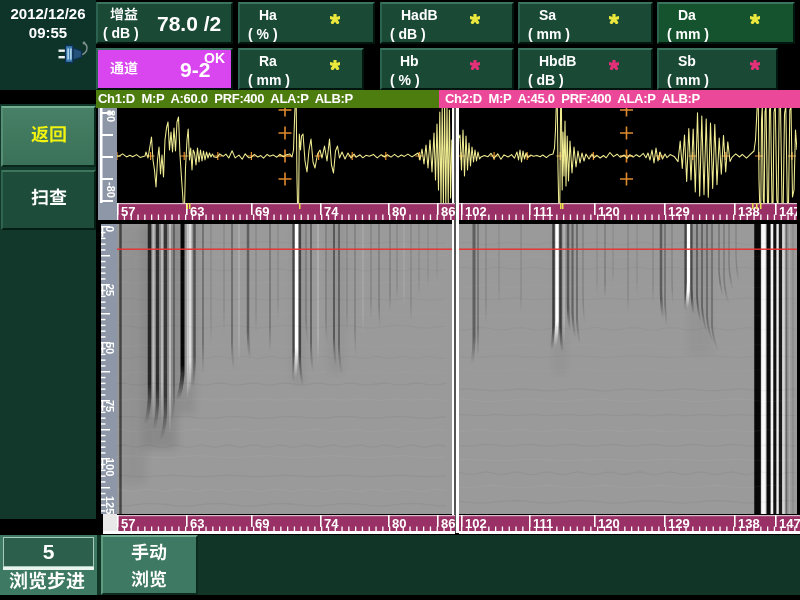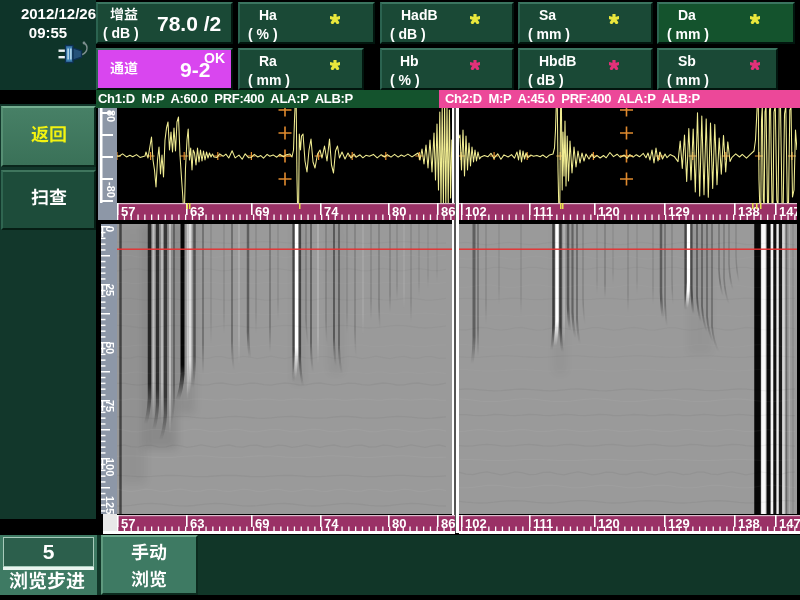--- a/index.html
+++ b/index.html
@@ -18,21 +18,21 @@
       <path id="g67e5" d="M324 220H662V169H324ZM324 346H662V296H324ZM61 44V-61H940V44ZM437 850V738H53V634H321C244 557 135 491 24 455C49 432 84 388 101 360C136 374 171 391 205 410V90H788V417C823 397 859 381 896 367C912 397 948 442 974 465C861 499 749 560 669 634H949V738H556V850ZM230 425C309 474 380 535 437 605V454H556V606C616 535 691 473 773 425Z"></path>
       <path id="g6d4f" d="M668 753V126H771V753ZM830 850V31C830 16 825 12 811 12C798 11 756 11 714 13C728 -17 742 -64 746 -92C815 -93 863 -88 894 -71C926 -54 936 -25 936 30V850ZM27 496C75 458 137 401 164 364L242 441C212 477 148 530 101 564ZM48 7 148 -54C188 36 231 145 265 242L174 303C136 196 85 79 48 7ZM61 758C105 717 158 659 180 620L262 688V586H475C466 524 455 465 442 409C412 453 382 496 352 535L268 479C313 417 359 346 400 276C358 166 299 76 217 11C240 -9 281 -54 296 -76C367 -14 422 64 466 155C496 98 519 44 534 -2L630 65C608 129 567 208 519 288C548 378 570 478 586 586H636V693H454L519 722C505 757 473 809 448 847L350 806C370 772 396 727 410 693H262V690C237 727 182 781 139 819Z"></path>
       <path id="g89c8" d="M661 609C696 564 736 501 751 459L861 504C842 544 803 604 765 647ZM100 792V500H215V792ZM312 837V468H428V837ZM172 445V122H292V339H715V135H841V445ZM568 852C544 738 499 621 441 549C469 535 520 506 543 489C575 533 604 592 630 657H945V762H665L683 829ZM431 304V225C431 160 402 68 55 6C84 -19 119 -63 134 -89C360 -39 468 29 518 97V52C518 -46 547 -76 669 -76C694 -76 791 -76 816 -76C908 -76 940 -45 952 71C921 78 873 95 849 112C845 35 838 22 805 22C781 22 704 22 686 22C645 22 638 26 638 52V182H554C556 196 557 209 557 222V304Z"></path>
       <path id="g6b65" d="M267 419C222 347 142 275 66 229C92 209 136 163 155 140C235 197 325 289 382 379ZM188 784V561H50V448H445V154H520C393 87 233 49 45 26C70 -6 94 -54 105 -88C485 -33 747 81 897 358L780 412C731 315 661 242 573 185V448H948V561H588V657H877V770H588V850H459V561H310V784Z"></path>
       <path id="g8fdb" d="M60 764C114 713 183 640 213 594L305 670C272 715 200 784 146 831ZM698 822V678H584V823H466V678H340V562H466V498C466 474 466 449 464 423H332V308H445C428 251 398 196 345 152C370 136 418 91 435 68C509 130 548 218 567 308H698V83H817V308H952V423H817V562H932V678H817V822ZM584 562H698V423H582C583 449 584 473 584 497ZM277 486H43V375H159V130C117 111 69 74 23 26L103 -88C139 -29 183 37 213 37C236 37 270 6 316 -19C389 -59 475 -70 601 -70C704 -70 870 -64 941 -60C942 -26 962 33 975 65C875 50 712 42 606 42C494 42 402 47 334 86C311 98 292 110 277 120Z"></path>
       <path id="g624b" d="M42 335V217H439V56C439 36 430 29 408 28C384 28 300 28 226 31C245 -1 268 -54 275 -88C377 -89 450 -86 498 -68C546 -49 564 -17 564 54V217H961V335H564V453H901V568H564V698C675 711 780 729 870 752L783 852C618 808 342 782 101 772C113 745 127 697 131 666C229 670 335 676 439 685V568H111V453H439V335Z"></path>
       <path id="g52a8" d="M81 772V667H474V772ZM90 20 91 22V19C120 38 163 52 412 117L423 70L519 100C498 65 473 32 443 3C473 -16 513 -59 532 -88C674 53 716 264 730 517H833C824 203 814 81 792 53C781 40 772 37 755 37C733 37 691 37 643 41C663 8 677 -42 679 -76C731 -78 782 -78 814 -73C849 -66 872 -56 897 -21C931 25 941 172 951 578C951 593 952 632 952 632H734L736 832H617L616 632H504V517H612C605 358 584 220 525 111C507 180 468 286 432 367L335 341C351 303 367 260 381 217L211 177C243 255 274 345 295 431H492V540H48V431H172C150 325 115 223 102 193C86 156 72 133 52 127C66 97 84 42 90 20Z"></path>
     </defs>
   </svg>
 <div class="abs" style="left:0;top:0;width:96px;height:90px;background:#0e3429">
-    <div style="position:absolute;left:0;top:5px;width:96px;text-align:right;color:#fff;font:bold 15px 'Liberation Sans'">2012/12/26</div>
+    <div style="position:absolute;left:0;top:5px;width:96px;text-align:center;color:#fff;font:bold 15px 'Liberation Sans'">2012/12/26</div>
     <div style="position:absolute;left:0;top:24px;width:96px;text-align:center;color:#fff;font:bold 15px 'Liberation Sans'">09:55</div>
   </div>
 <svg class="abs" style="left:57px;top:40px" width="34" height="28" viewBox="0 0 34 28">
 <path d="M24,15 q6,-2 6,-7 q0,-3.5 -2.5,-4.5" fill="none" stroke="#7d8f8f" stroke-width="1.4"></path>
 <circle cx="27" cy="3" r="1.4" fill="#7d8f8f"></circle>
 <rect x="1.5" y="9.5" width="7" height="2.4" fill="#eef3f6"></rect>
     <rect x="1.5" y="16" width="7" height="2.4" fill="#eef3f6"></rect>
 <path d="M8.5,5.5 h7.5 v17 h-7.5 z" fill="#3d7fb2" stroke="#0d3052" stroke-width="1.3"></path>
 <path d="M16,8 l8.5,2.8 v6.4 l-8.5,2.8 z" fill="#245179" stroke="#0d3052" stroke-width="1.3"></path>
 <rect x="10.3" y="8.5" width="1.7" height="11" fill="#abd0e5"></rect>
@@ -117,21 +117,21 @@
       <path d="M4.7,4.7 L4.70,0.60 M4.7,4.7 L8.60,3.43 M4.7,4.7 L7.11,8.02 M4.7,4.7 L2.29,8.02 M4.7,4.7 L0.80,3.43" stroke="#e23179" stroke-width="3" stroke-linecap="round" fill="none"></path>
     </svg>
   </div>
 <div style="position:absolute;left:657px;top:48px;width:121px;height:42px;background:#1a4936;border-top:2px solid #3b7560;border-left:2px solid #2b6350;border-right:2px solid #02150e;border-bottom:2px solid #02150e;box-sizing:border-box">
     <div style="position:absolute;left:19px;top:3px;color:#fff;font:bold 14px 'Liberation Sans'">Sb</div>
     <div style="position:absolute;left:8px;top:22px;color:#fff;font:bold 14px 'Liberation Sans'">( mm )</div>
     <svg style="position:absolute;left:91px;top:10px" width="10" height="10" viewBox="0 0 9.4 9.4">
       <path d="M4.7,4.7 L4.70,0.60 M4.7,4.7 L8.60,3.43 M4.7,4.7 L7.11,8.02 M4.7,4.7 L2.29,8.02 M4.7,4.7 L0.80,3.43" stroke="#e23179" stroke-width="3" stroke-linecap="round" fill="none"></path>
     </svg>
   </div>
-<div class="abs" style="left:96px;top:90px;width:343px;height:18px;background:#14532d;color:#fff;font:bold 13px 'Liberation Sans';letter-spacing:-0.3px;line-height:18px;padding-left:2px">Ch1:D&nbsp; M:P&nbsp; A:60.0&nbsp; PRF:400&nbsp; ALA:P&nbsp; ALB:P</div>
+<div class="abs" style="left:96px;top:90px;width:343px;height:18px;background:#4d7c0f;color:#fff;font:bold 13px 'Liberation Sans';letter-spacing:-0.3px;line-height:18px;padding-left:2px">Ch1:D&nbsp; M:P&nbsp; A:60.0&nbsp; PRF:400&nbsp; ALA:P&nbsp; ALB:P</div>
 <div class="abs" style="left:439px;top:90px;width:424px;height:18px;background:#ec4899;color:#fff;font:bold 13px 'Liberation Sans';letter-spacing:-0.3px;line-height:18px;padding-left:6px">Ch2:D&nbsp; M:P&nbsp; A:45.0&nbsp; PRF:400&nbsp; ALA:P&nbsp; ALB:P</div>
 <svg width="335" height="95" viewBox="117 108 335 95" style="position:absolute;left:117px;top:108px;background:#000">
     <path d="M113.0,156 H121.0 M117.0,152 V160" stroke="#e08a2e" stroke-width="1.2" fill="none"></path>
     <path d="M146.6,156 H154.6 M150.6,152 V160" stroke="#e08a2e" stroke-width="1.2" fill="none"></path>
     <path d="M180.2,156 H188.2 M184.2,152 V160" stroke="#e08a2e" stroke-width="1.2" fill="none"></path>
     <path d="M213.8,156 H221.8 M217.8,152 V160" stroke="#e08a2e" stroke-width="1.2" fill="none"></path>
     <path d="M247.4,156 H255.4 M251.4,152 V160" stroke="#e08a2e" stroke-width="1.2" fill="none"></path>
     <path d="M278.5,110 H291.5 M285.0,103.5 V116.5" stroke="#e08a2e" stroke-width="1.6" fill="none"></path>
     <path d="M278.5,133 H291.5 M285.0,126.5 V139.5" stroke="#e08a2e" stroke-width="1.6" fill="none"></path>
     <path d="M278.5,156 H291.5 M285.0,149.5 V162.5" stroke="#e08a2e" stroke-width="1.6" fill="none"></path>

